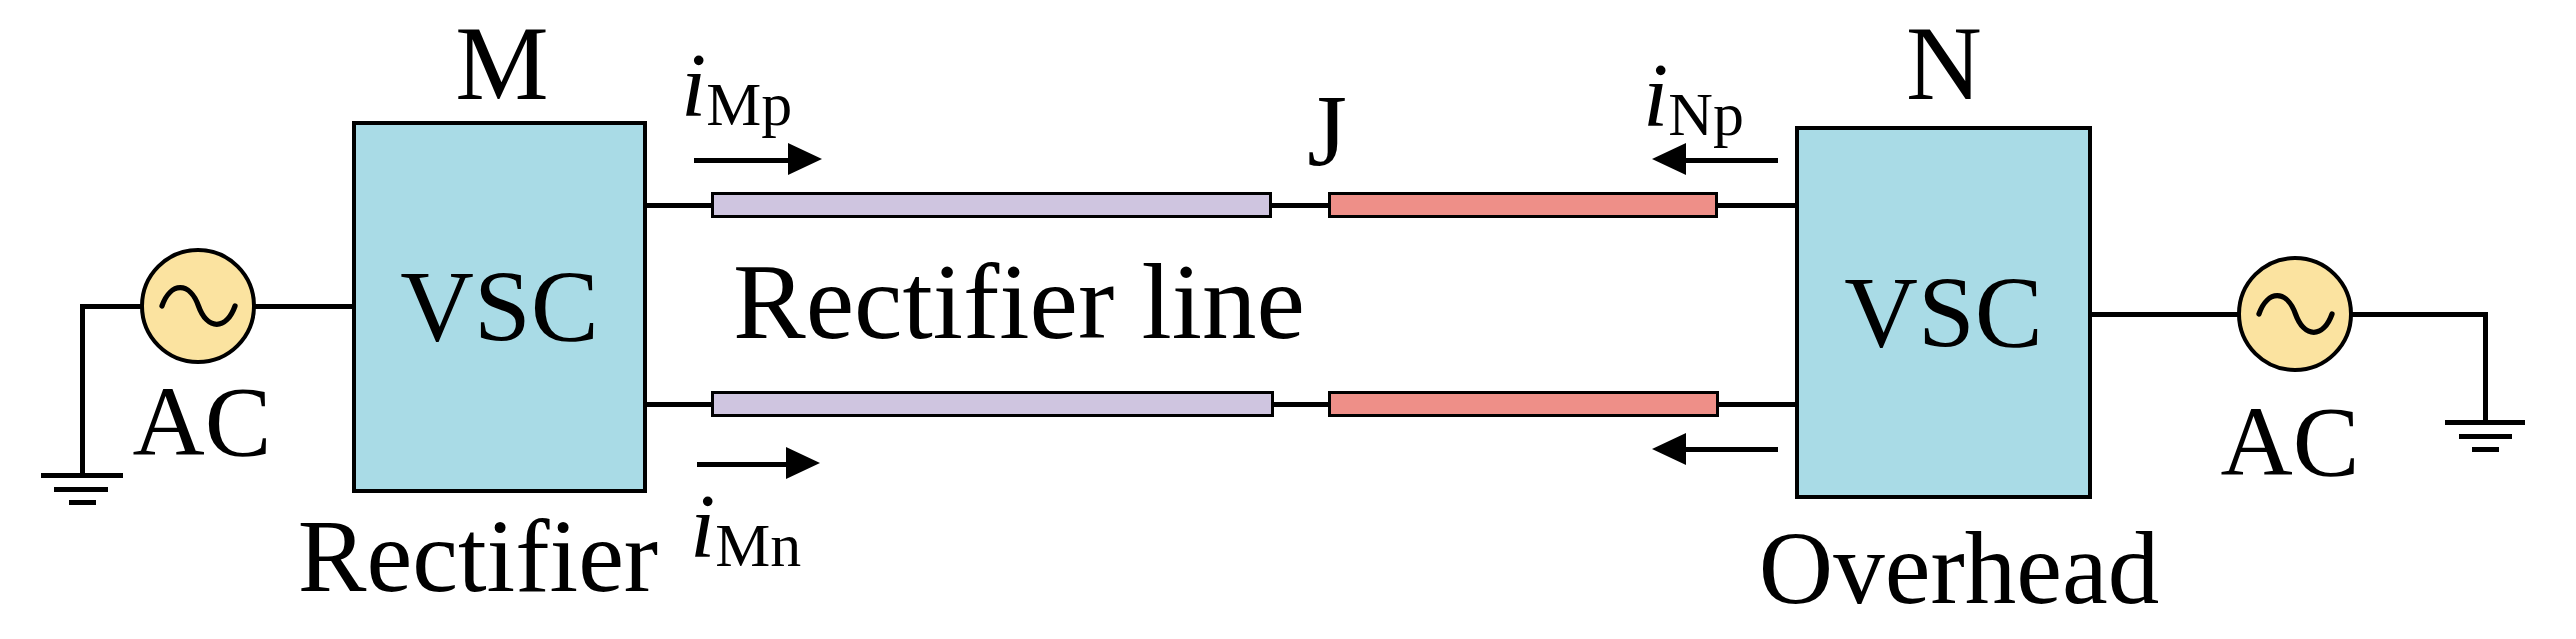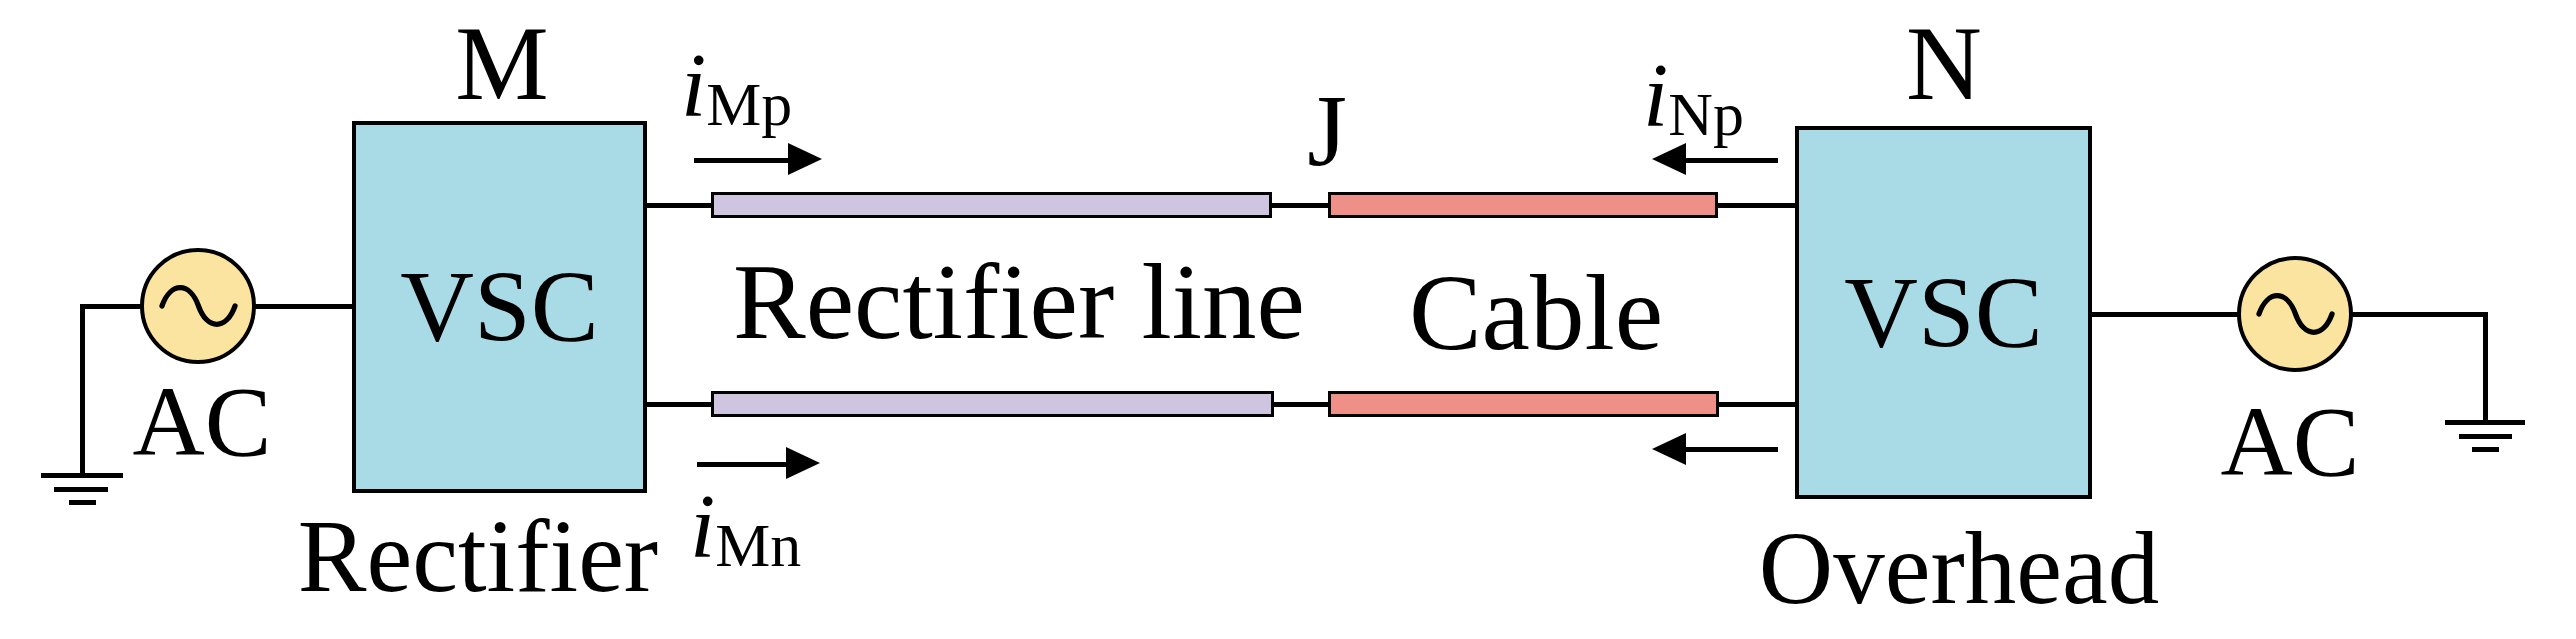--- a/index.html
+++ b/index.html
@@ -75,21 +75,20 @@
   <div class="wire" style="left:1716px;top:203px;width:82px;height:4.5px;"></div>
 
   <div class="wire" style="left:644px;top:402px;width:68px;height:4.5px;"></div>
   <div class="bar bar-overhead" style="left:711px;top:391px;width:563px;height:26px;"></div>
   <div class="wire" style="left:1271px;top:402px;width:59px;height:4.5px;"></div>
   <div class="bar bar-cable" style="left:1328px;top:391px;width:391px;height:26px;"></div>
   <div class="wire" style="left:1717px;top:402px;width:80px;height:4.5px;"></div>
 
   <div class="label junction-label centered" style="left:1327px;top:80px;">J</div>
   <div class="label seg-label centered" style="left:1019px;top:247px;">Rectifier line</div>
-  <div class="label seg-label centered" style="left:1536px;top:258px;">Cable</div>
 
   <div class="current-label" style="left:681px;top:40px;">
     <span class="cur-base">i</span><span class="cur-sub">Mp</span>
   </div>
   <div>
     <div class="arrow-line" style="left:694px;top:158px;width:95px;"></div>
     <div class="arrow-head right" style="left:788px;top:143px;"></div>
   </div>
 
   <div>

